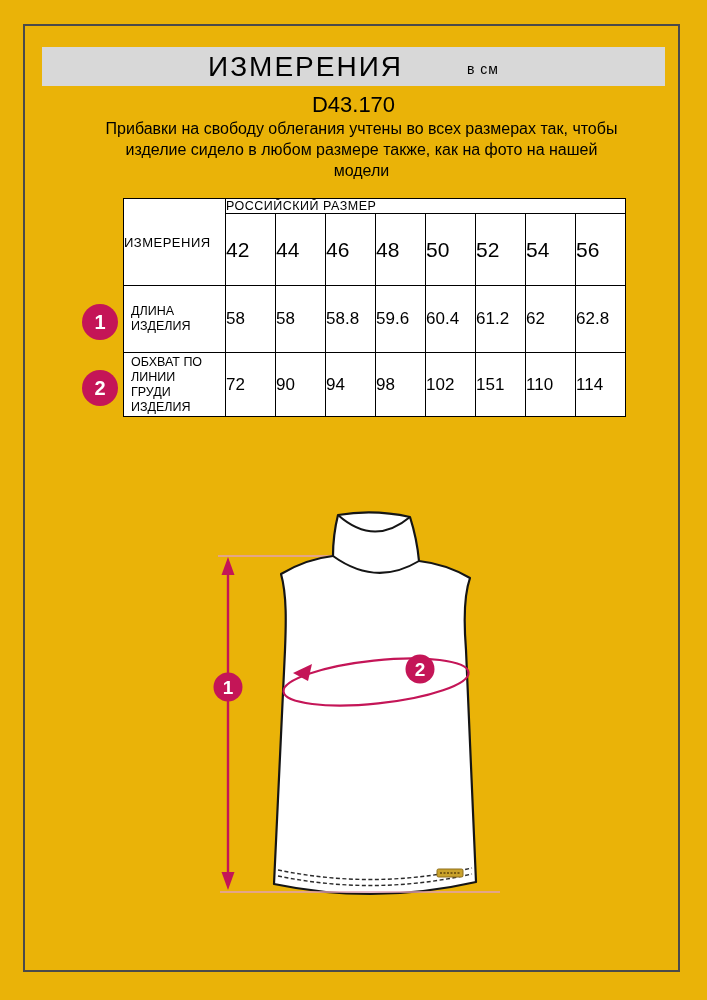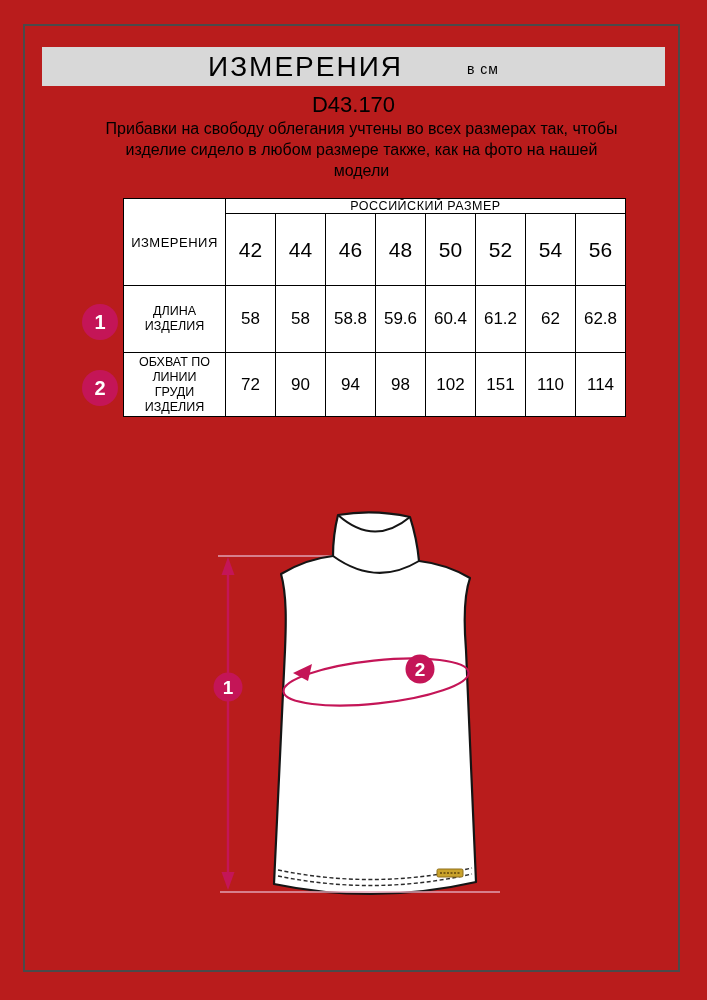--- a/index.html
+++ b/index.html
@@ -5,21 +5,21 @@
   :root{
     --accent:#C41557;
     --accent_light:#E2A0B2;
     --header_bg:#D8D8D8;
     --gold:#C9A22B;
     --outline:#151515;
   }
   *{margin:0;padding:0;box-sizing:border-box;}
   body{background:#fff;}
   .page{
-    position:relative;width:707px;height:1000px;background:#b91c1c;
+    position:relative;width:707px;height:1000px;background:#eab308;
     font-family:"Liberation Sans",sans-serif;color:#000;overflow:hidden;
   }
   .frame{
     position:absolute;left:23px;top:24px;width:657px;height:948px;
     border:2px solid #4a4a4a;
   }
   .header-bar{
     position:absolute;left:42px;top:47px;width:623px;height:39px;
     background:var(--header_bg);
     display:flex;align-items:center;justify-content:center;
@@ -31,21 +31,21 @@
     position:absolute;left:0;top:92px;width:707px;text-align:center;
     font-size:22px;
   }
   .note{
     position:absolute;left:0;top:118px;width:707px;text-align:center;
     font-size:16px;line-height:21px;padding-left:16px;
   }
   .table-wrap{position:absolute;left:123px;top:198px;}
   table.size-table{border-collapse:collapse;background:#fff;}
   .size-table td{
-    border:1.5px solid #000;text-align:center;vertical-align:middle;padding:0;
+    border:1.5px solid #000;vertical-align:middle;padding:0;
   }
   .lbl-head{width:102px;font-size:13px;letter-spacing:0.5px;}
   .grp{height:13px;font-size:12.5px;letter-spacing:0.5px;}
   .sizes-row td{width:50px;height:72px;font-size:21px;font-weight:400;}
   .data-row td{height:67px;font-size:17px;}
   .data-row td.lbl{font-size:12.5px;line-height:15px;padding:0 7px;}
   .data-row.row2 td{height:64px;}
   .row-marker{
     position:absolute;left:-41px;width:36px;height:36px;border-radius:50%;
     background:var(--accent);color:#fff;display:flex;align-items:center;

